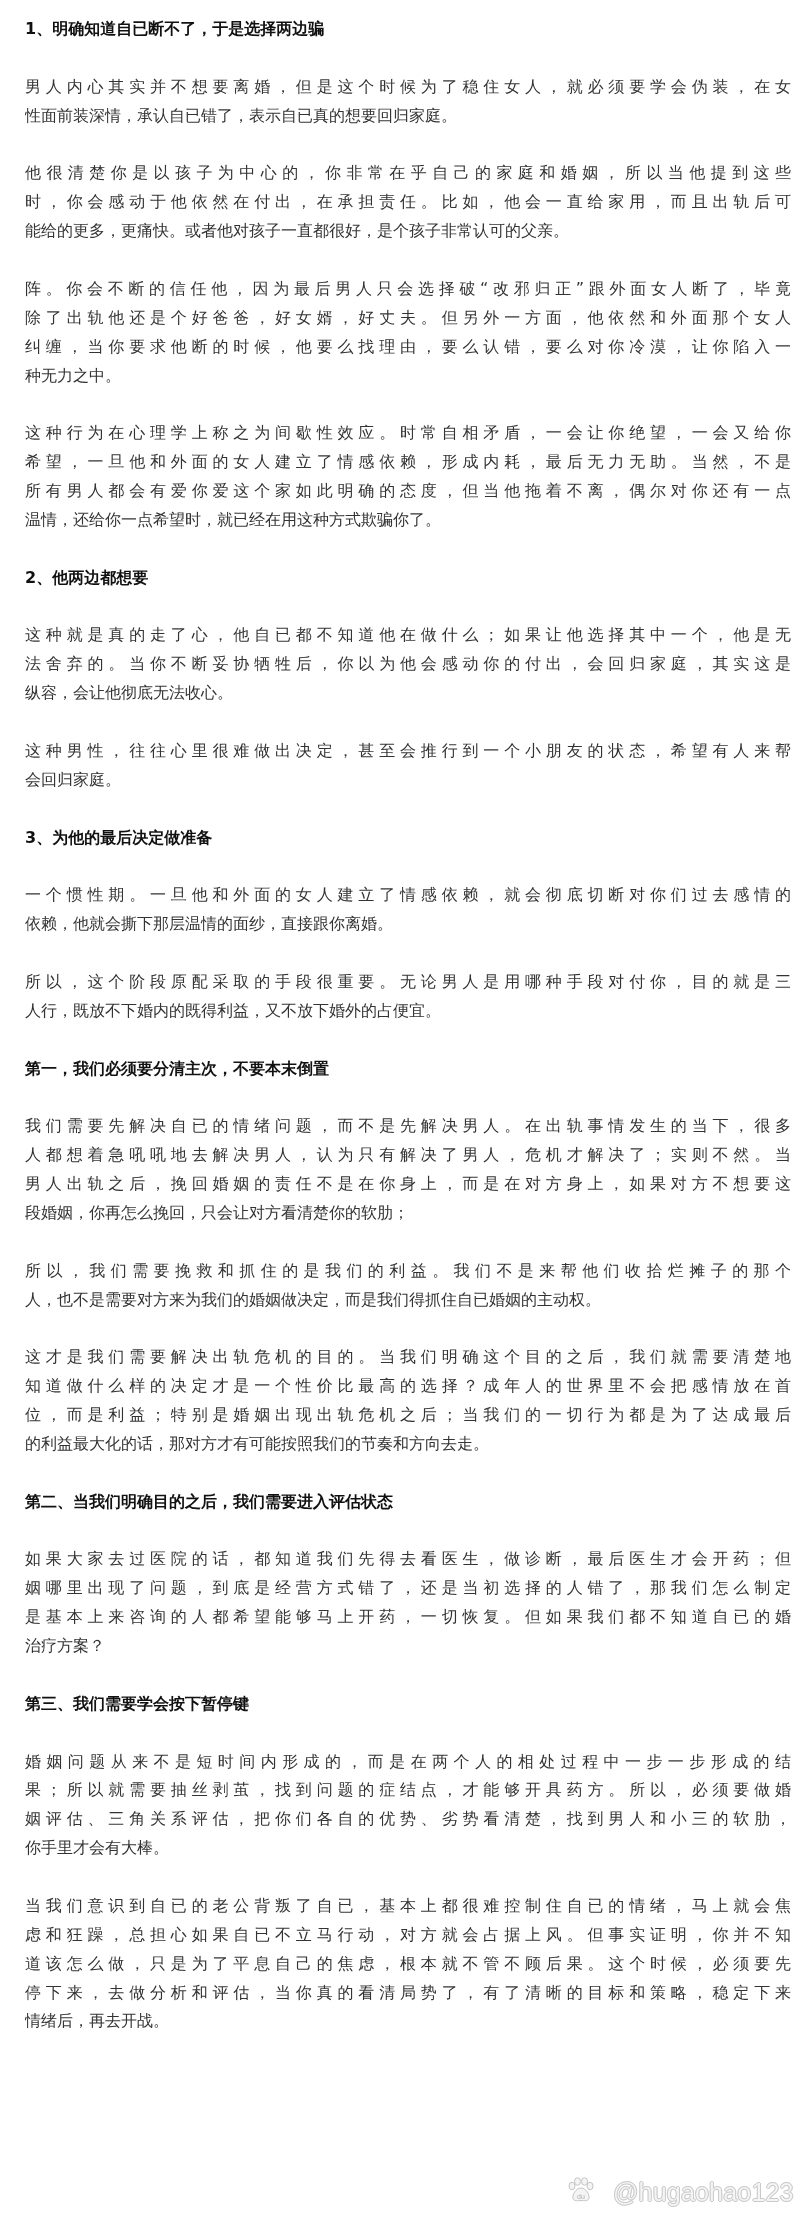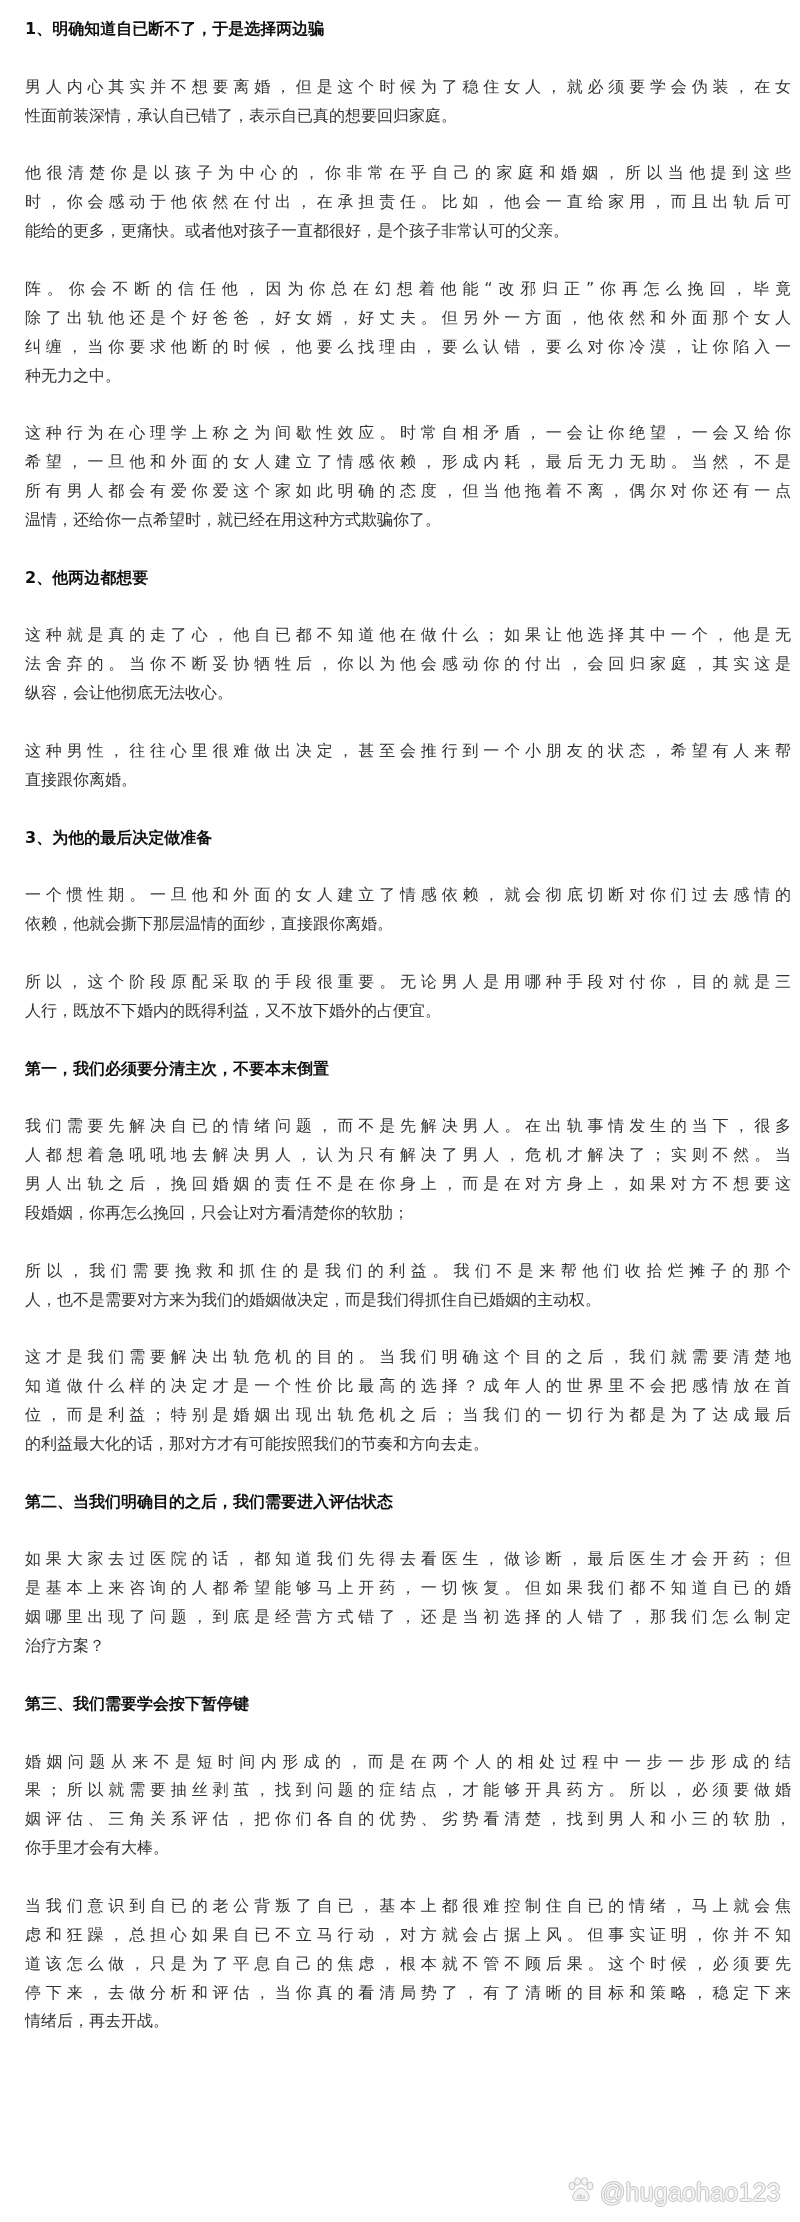--- a/index.html
+++ b/index.html
@@ -15,21 +15,21 @@
     font-weight: bold; color: #111111; white-space: nowrap;
   }
   .line {
     display: block; height: 28.88px; line-height: 28.88px;
     white-space: nowrap; overflow: hidden;
     text-align: justify; text-align-last: justify; text-justify: inter-character;
   }
   .line.last { text-align-last: left; }
   .watermark {
     position: absolute; left: 566px; top: 2179px; height: 26px;
-    display: flex; align-items: center; gap: 4px; pointer-events: none;
+    display: flex; align-items: center; gap: 17px; pointer-events: none;
   }
   .watermark .wm-text {
     font-family: "Liberation Sans", sans-serif; font-size: 25px; line-height: 26px;
     color: #f4f4f4; letter-spacing: 0.2px;
     text-shadow: 0 0 1px #b9b9b9, 0 0 1px #b9b9b9, 1px 0 0 #cfcfcf, -1px 0 0 #cfcfcf, 0 1px 0 #cfcfcf, 0 -1px 0 #cfcfcf;
   }
 </style>
 </head>
 <body>
 
@@ -42,21 +42,21 @@
     <span class="line last">性面前装深情，承认自已错了，表示自已真的想要回归家庭。</span>
   </div>
 
   <div class="block">
     <span class="line">他很清楚你是以孩子为中心的，你非常在乎自己的家庭和婚姻，所以当他提到这些</span>
     <span class="line">时，你会感动于他依然在付出，在承担责任。比如，他会一直给家用，而且出轨后可</span>
     <span class="line last">能给的更多，更痛快。或者他对孩子一直都很好，是个孩子非常认可的父亲。</span>
   </div>
 
   <div class="block">
-    <span class="line">阵。你会不断的信任他，因为你总在幻想着他能“改邪归正”你再怎么挽回，毕竟</span>
+    <span class="line">阵。你会不断的信任他，因为最后男人只会选择破“改邪归正”跟外面女人断了，毕竟</span>
     <span class="line">除了出轨他还是个好爸爸，好女婿，好丈夫。但另外一方面，他依然和外面那个女人</span>
     <span class="line">纠缠，当你要求他断的时候，他要么找理由，要么认错，要么对你冷漠，让你陷入一</span>
     <span class="line last">种无力之中。</span>
   </div>
 
   <div class="block">
     <span class="line">这种行为在心理学上称之为间歇性效应。时常自相矛盾，一会让你绝望，一会又给你</span>
     <span class="line">希望，一旦他和外面的女人建立了情感依赖，形成内耗，最后无力无助。当然，不是</span>
     <span class="line">所有男人都会有爱你爱这个家如此明确的态度，但当他拖着不离，偶尔对你还有一点</span>
     <span class="line last">温情，还给你一点希望时，就已经在用这种方式欺骗你了。</span>
@@ -65,21 +65,21 @@
   <div class="block heading">2、他两边都想要</div>
 
   <div class="block">
     <span class="line">这种就是真的走了心，他自已都不知道他在做什么；如果让他选择其中一个，他是无</span>
     <span class="line">法舍弃的。当你不断妥协牺牲后，你以为他会感动你的付出，会回归家庭，其实这是</span>
     <span class="line last">纵容，会让他彻底无法收心。</span>
   </div>
 
   <div class="block">
     <span class="line">这种男性，往往心里很难做出决定，甚至会推行到一个小朋友的状态，希望有人来帮</span>
-    <span class="line last">直接跟你离婚。</span>
+    <span class="line last">会回归家庭。</span>
   </div>
 
   <div class="block heading">3、为他的最后决定做准备</div>
 
   <div class="block">
     <span class="line">一个惯性期。一旦他和外面的女人建立了情感依赖，就会彻底切断对你们过去感情的</span>
     <span class="line last">依赖，他就会撕下那层温情的面纱，直接跟你离婚。</span>
   </div>
 
   <div class="block">
@@ -106,22 +106,22 @@
     <span class="line">知道做什么样的决定才是一个性价比最高的选择？成年人的世界里不会把感情放在首</span>
     <span class="line">位，而是利益；特别是婚姻出现出轨危机之后；当我们的一切行为都是为了达成最后</span>
     <span class="line last">的利益最大化的话，那对方才有可能按照我们的节奏和方向去走。</span>
   </div>
 
 
   <div class="block heading">第二、当我们明确目的之后，我们需要进入评估状态</div>
 
   <div class="block">
     <span class="line">如果大家去过医院的话，都知道我们先得去看医生，做诊断，最后医生才会开药；但</span>
+    <span class="line">姻哪里出现了问题，到底是经营方式错了，还是当初选择的人错了，那我们怎么制定</span>
     <span class="line">是基本上来咨询的人都希望能够马上开药，一切恢复。但如果我们都不知道自已的婚</span>
-    <span class="line">姻哪里出现了问题，到底是经营方式错了，还是当初选择的人错了，那我们怎么制定</span>
     <span class="line last">治疗方案？</span>
   </div>
 
   <div class="block heading">第三、我们需要学会按下暂停键</div>
 
   <div class="block">
     <span class="line">婚姻问题从来不是短时间内形成的，而是在两个人的相处过程中一步一步形成的结</span>
     <span class="line">果；所以就需要抽丝剥茧，找到问题的症结点，才能够开具药方。所以，必须要做婚</span>
     <span class="line">姻评估、三角关系评估，把你们各自的优势、劣势看清楚，找到男人和小三的软肋，</span>
     <span class="line last">你手里才会有大棒。</span>

